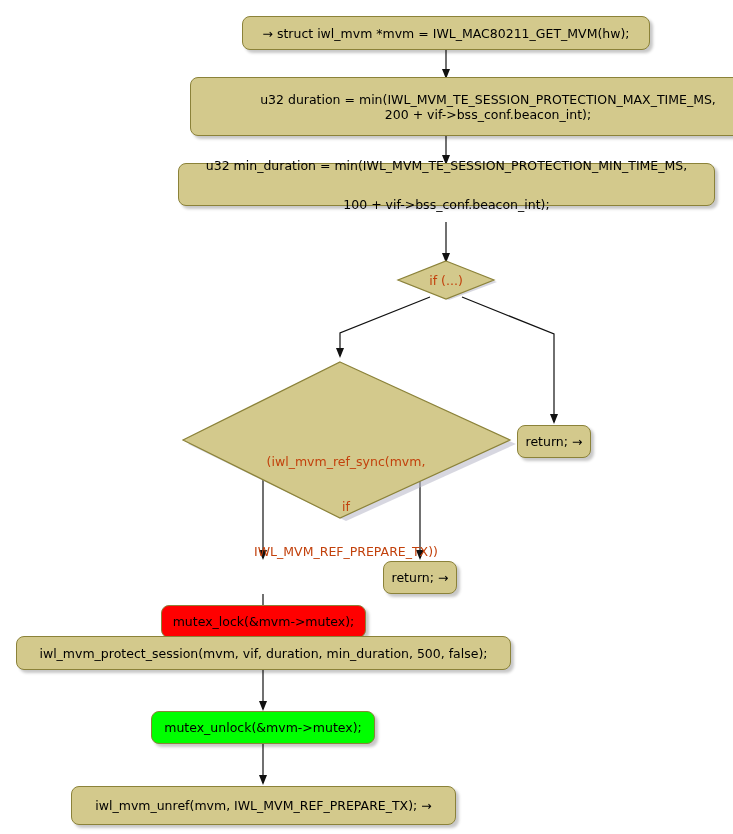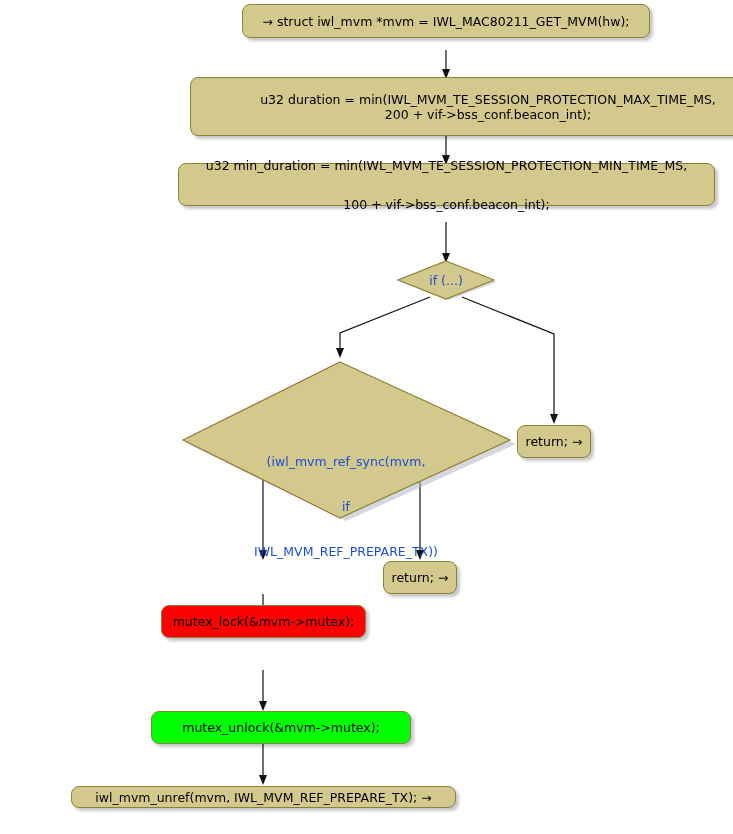--- a/index.html
+++ b/index.html
@@ -63,21 +63,21 @@
     left: 0; top: 0;
     overflow: visible;
   }
   .diamond-label {
     position: absolute;
     left: 0;
     width: 100%;
     text-align: center;
     font-size: 12.5px;
     line-height: 15px;
-    color: #1d4ed8;
+    color: #c2410c;
     white-space: pre;
   }
 </style>
 </head>
 <body>
 
 <div id="canvas">
 
   <svg class="edges" viewBox="0 0 733 834" xmlns="http://www.w3.org/2000/svg">
     <defs>
@@ -120,21 +120,21 @@
 
     <g>
       <line x1="263" y1="670" x2="263" y2="709" stroke="#111111" stroke-width="1.2" marker-end="url(#arrowhead)"></line>
     </g>
 
     <g>
       <line x1="263" y1="743" x2="263" y2="783" stroke="#111111" stroke-width="1.2" marker-end="url(#arrowhead)"></line>
     </g>
   </svg>
 
-  <div class="node boxnode" style="left:242px; top:4px; width:408px; height:34px;">
+  <div class="node boxnode" style="left:242px; top:16px; width:408px; height:34px;">
     <span>→ struct iwl_mvm *mvm = IWL_MAC80211_GET_MVM(hw);</span>
   </div>
 
   <div class="node boxnode" style="left:190px; top:77px; width:596px; height:59px; flex-direction:column; justify-content:center;">
     <span>u32 duration = min(IWL_MVM_TE_SESSION_PROTECTION_MAX_TIME_MS,</span>
     <span>200 + vif-&gt;bss_conf.beacon_int);</span>
   </div>
 
   <div class="node boxnode" style="left:178px; top:163px; width:537px; height:43px; flex-direction:column; justify-content:center;gap:24px;">
     <span>u32 min_duration = min(IWL_MVM_TE_SESSION_PROTECTION_MIN_TIME_MS,</span>
@@ -166,22 +166,25 @@
   </div>
 
   <div class="node boxnode" style="left:383px; top:561px; width:74px; height:33px;">
     <span>return; →</span>
   </div>
 
   <div class="node boxnode red" style="left:161px; top:561px; width:205px; height:33px;">
     <span>mutex_lock(&amp;mvm-&gt;mutex);</span>
   </div>
 
+  <div class="node boxnode" style="left:16px; top:636px; width:495px; height:34px;">
+    <span>iwl_mvm_protect_session(mvm, vif, duration, min_duration, 500, false);</span>
+  </div>
 
-  <div class="node boxnode green" style="left:151px; top:711px; width:260px; height:33px;">
+  <div class="node boxnode green" style="left:151px; top:711px; width:224px; height:33px;">
     <span>mutex_unlock(&amp;mvm-&gt;mutex);</span>
   </div>
 
-  <div class="node boxnode" style="left:71px; top:786px; width:385px; height:22px;">
+  <div class="node boxnode" style="left:71px; top:786px; width:385px; height:39px;">
     <span>iwl_mvm_unref(mvm, IWL_MVM_REF_PREPARE_TX); →</span>
   </div>
 
 </div>
 
 </body></html>

